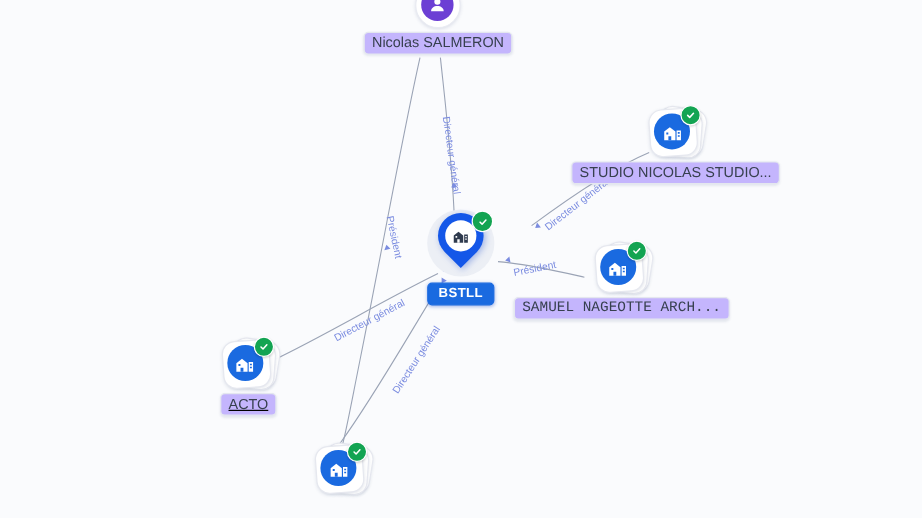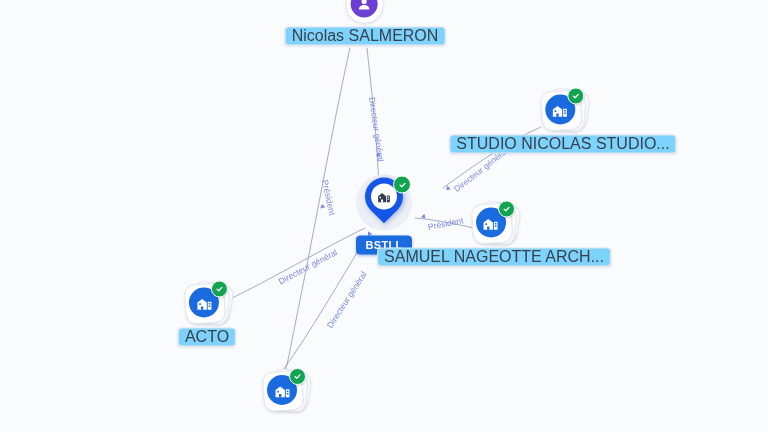--- a/index.html
+++ b/index.html
@@ -163,25 +163,25 @@
     width: 27px; height: 27px;
     border-radius: 50%;
     background: #6c3fd4;
     display: flex;
     align-items: center;
     justify-content: center;
   }
   
   .node-label {
     margin-top: 2px;
-    background: #7dd3fc;
+    background: #c4b5fd;
     border: 1px solid #e4e7ef;
     border-radius: 4px;
     padding: 2px 6px 3px 6px;
-    font-size: 16px;
+    font-size: 12px;
     line-height: 12px;
     color: #37404f;
     white-space: nowrap;
     box-shadow: 0 1px 2px rgba(40,60,110,0.10);
   }
   .node-label.primary {
     background: #1a6ae0;
     border-color: #1a6ae0;
     color: #ffffff;
     font-weight: bold;
@@ -283,21 +283,21 @@
             </svg>
           </div>
           <div class="pin-badge">
             <svg width="9" height="9" viewBox="0 0 24 24">
               <path fill="none" stroke="#ffffff" stroke-width="3.4" stroke-linecap="round" stroke-linejoin="round" d="M5.5 12.4 10 16.8 18.5 7.6"></path>
             </svg>
           </div>
         </div>
         <div class="node-label primary">BSTLL</div>
       </div>
-      <div class="node" style="left: 494px; top: 233px;">
+      <div class="node" style="left: 518px; top: 233px; font-family: Liberation Mono, monospace;">
         <div class="company-stack">
           <div class="card c3"></div>
           <div class="card c2"></div>
           <div class="card c1"></div>
           <div class="disc">
             <svg width="19" height="19" viewBox="0 0 24 24">
               <g>
                 <path fill="#ffffff" d="M3.2 20.6v-9.1L9.1 6.9l5.9 4.6v9.1H3.2Z"></path>
                 <path fill="#1a6ae0" d="M7.6 20.6v-4.2h3v4.2h-3Z"></path>
                 <path fill="#1a6ae0" d="M5.4 12.4h2.1v2.1H5.4v-2.1Z"></path>
@@ -307,21 +307,21 @@
             </svg>
           </div>
           <div class="badge-check">
             <svg width="9" height="9" viewBox="0 0 24 24">
               <path fill="none" stroke="#ffffff" stroke-width="3.4" stroke-linecap="round" stroke-linejoin="round" d="M5.5 12.4 10 16.8 18.5 7.6"></path>
             </svg>
           </div>
         </div>
         <div class="node-label">SAMUEL NAGEOTTE ARCH...</div>
       </div>
-      <div class="node" style="left: 207px; top: 313px;">
+      <div class="node" style="left: 207px; top: 313px; text-decoration: underline;">
         <div class="company-stack">
           <div class="card c3"></div>
           <div class="card c2"></div>
           <div class="card c1"></div>
           <div class="disc">
             <svg width="19" height="19" viewBox="0 0 24 24">
               <g>
                 <path fill="#ffffff" d="M3.2 20.6v-9.1L9.1 6.9l5.9 4.6v9.1H3.2Z"></path>
                 <path fill="#1a6ae0" d="M7.6 20.6v-4.2h3v4.2h-3Z"></path>
                 <path fill="#1a6ae0" d="M5.4 12.4h2.1v2.1H5.4v-2.1Z"></path>

